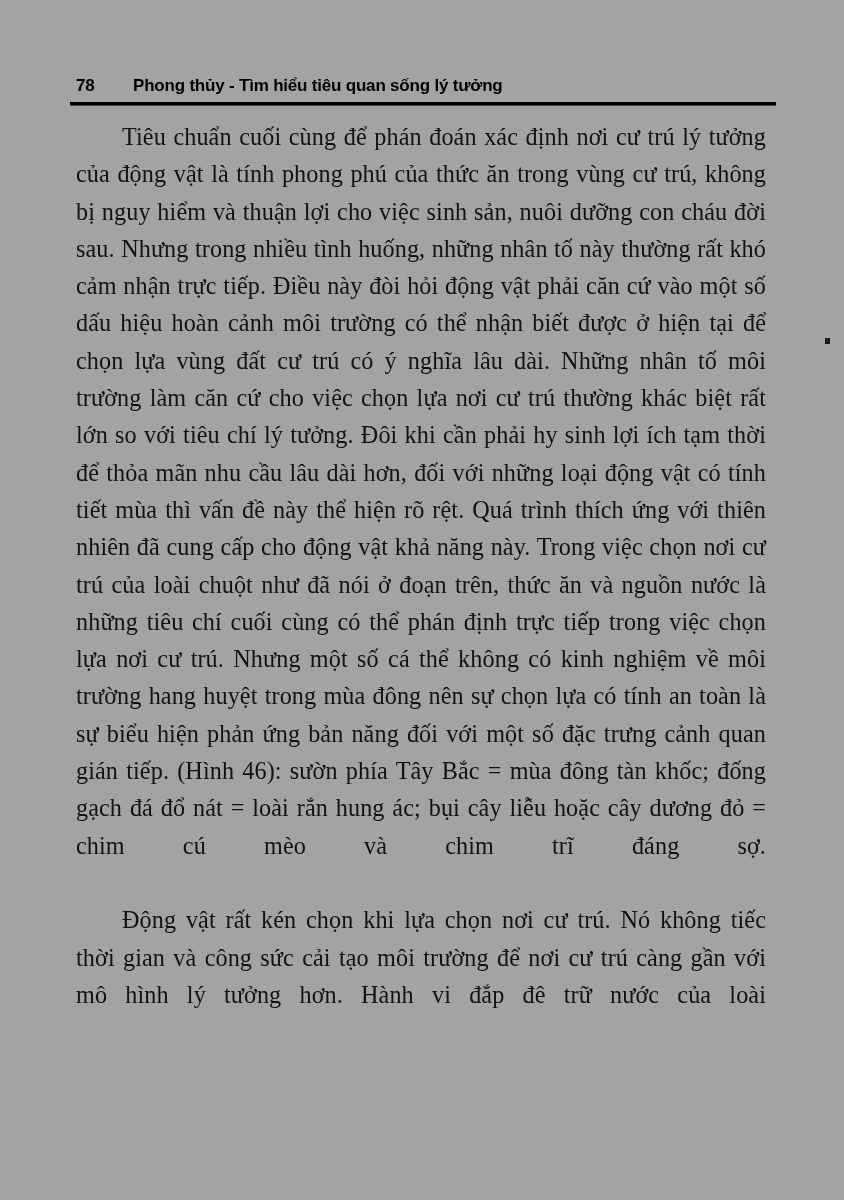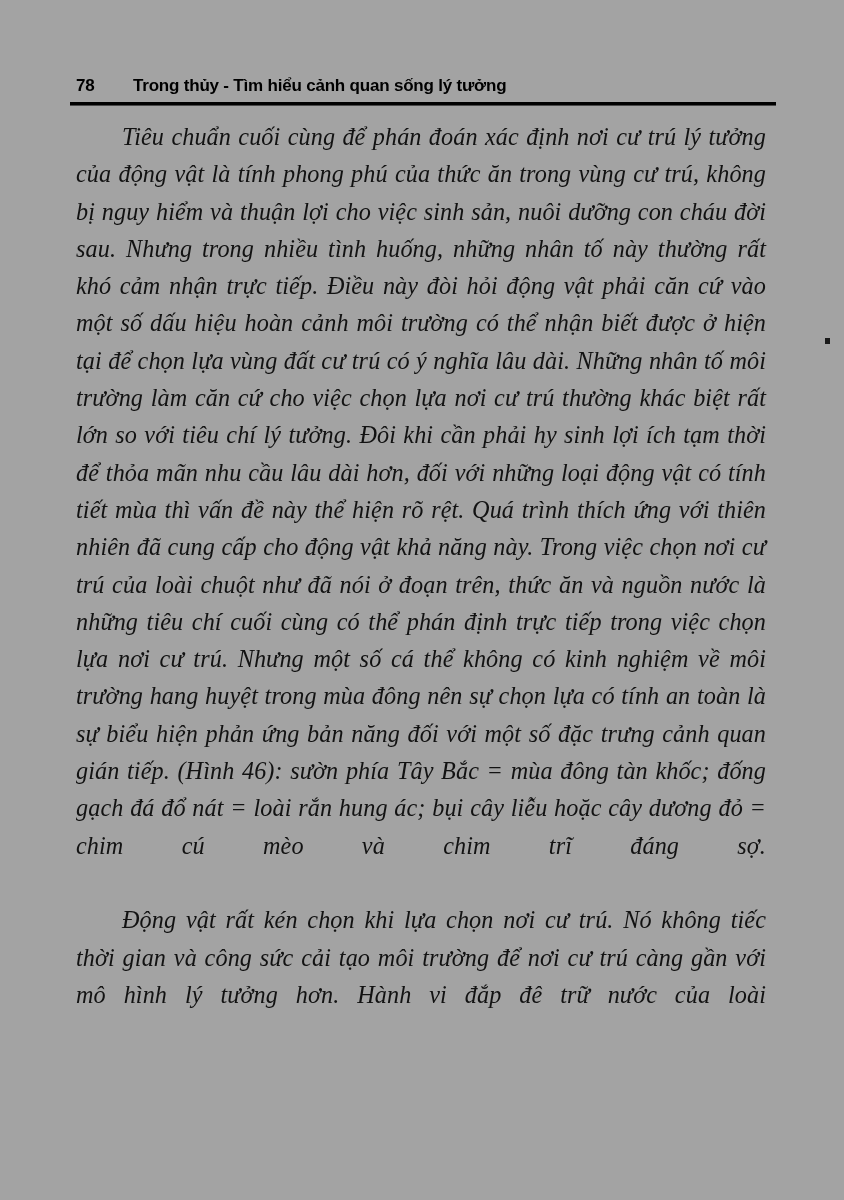--- a/index.html
+++ b/index.html
@@ -79,21 +79,20 @@
     line-height: 37.3px;
     text-align: justify;
     text-justify: inter-word;
     word-spacing: 0.2px;
     letter-spacing: 0.1px;
     color: #121212;
     hyphens: none;
   }
   p.para.indent {
     text-indent: 46px;
-    font-style: italic;
   }
   
   p.para.clipped::after {
     content: "";
     display: inline-block;
     width: 100%;
     height: 0;
   }
 
   
@@ -106,21 +105,21 @@
     background: #1a1a1a;
   }
 </style>
 </head>
 <body>
 
 <div class="page">
 
   <div class="running-head">
     <span class="folio">78</span>
-    <span class="head-title">Trong thủy - Tìm hiểu cảnh quan sống lý tưởng</span>
+    <span class="head-title">Phong thủy - Tìm hiểu tiêu quan sống lý tưởng</span>
   </div>
 
   <div class="head-rule"></div>
 
   <div class="textblock">
     <p class="para indent clipped">Tiêu chuẩn cuối cùng để phán đoán xác định nơi cư trú lý tưởng của động vật là tính phong phú của thức ăn trong vùng cư trú, không bị nguy hiểm và thuận lợi cho việc sinh sản, nuôi dưỡng con cháu đời sau. Nhưng trong nhiều tình huống, những nhân tố này thường rất khó cảm nhận trực tiếp. Điều này đòi hỏi động vật phải căn cứ vào một số dấu hiệu hoàn cảnh môi trường có thể nhận biết được ở hiện tại để chọn lựa vùng đất cư trú có ý nghĩa lâu dài. Những nhân tố môi trường làm căn cứ cho việc chọn lựa nơi cư trú thường khác biệt rất lớn so với tiêu chí lý tưởng. Đôi khi cần phải hy sinh lợi ích tạm thời để thỏa mãn nhu cầu lâu dài hơn, đối với những loại động vật có tính tiết mùa thì vấn đề này thể hiện rõ rệt. Quá trình thích ứng với thiên nhiên đã cung cấp cho động vật khả năng này. Trong việc chọn nơi cư trú của loài chuột như đã nói ở đoạn trên, thức ăn và nguồn nước là những tiêu chí cuối cùng có thể phán định trực tiếp trong việc chọn lựa nơi cư trú. Nhưng một số cá thể không có kinh nghiệm về môi trường hang huyệt trong mùa đông nên sự chọn lựa có tính an toàn là sự biểu hiện phản ứng bản năng đối với một số đặc trưng cảnh quan gián tiếp. (Hình 46): sườn phía Tây Bắc = mùa đông tàn khốc; đống gạch đá đổ nát = loài rắn hung ác; bụi cây liễu hoặc cây dương đỏ = chim cú mèo và chim trĩ đáng sợ.</p>
     <p class="para indent clipped">Động vật rất kén chọn khi lựa chọn nơi cư trú. Nó không tiếc thời gian và công sức cải tạo môi trường để nơi cư trú càng gần với mô hình lý tưởng hơn. Hành vi đắp đê trữ nước của loài</p>
   </div>
 
   <div class="margin-speck"></div>

